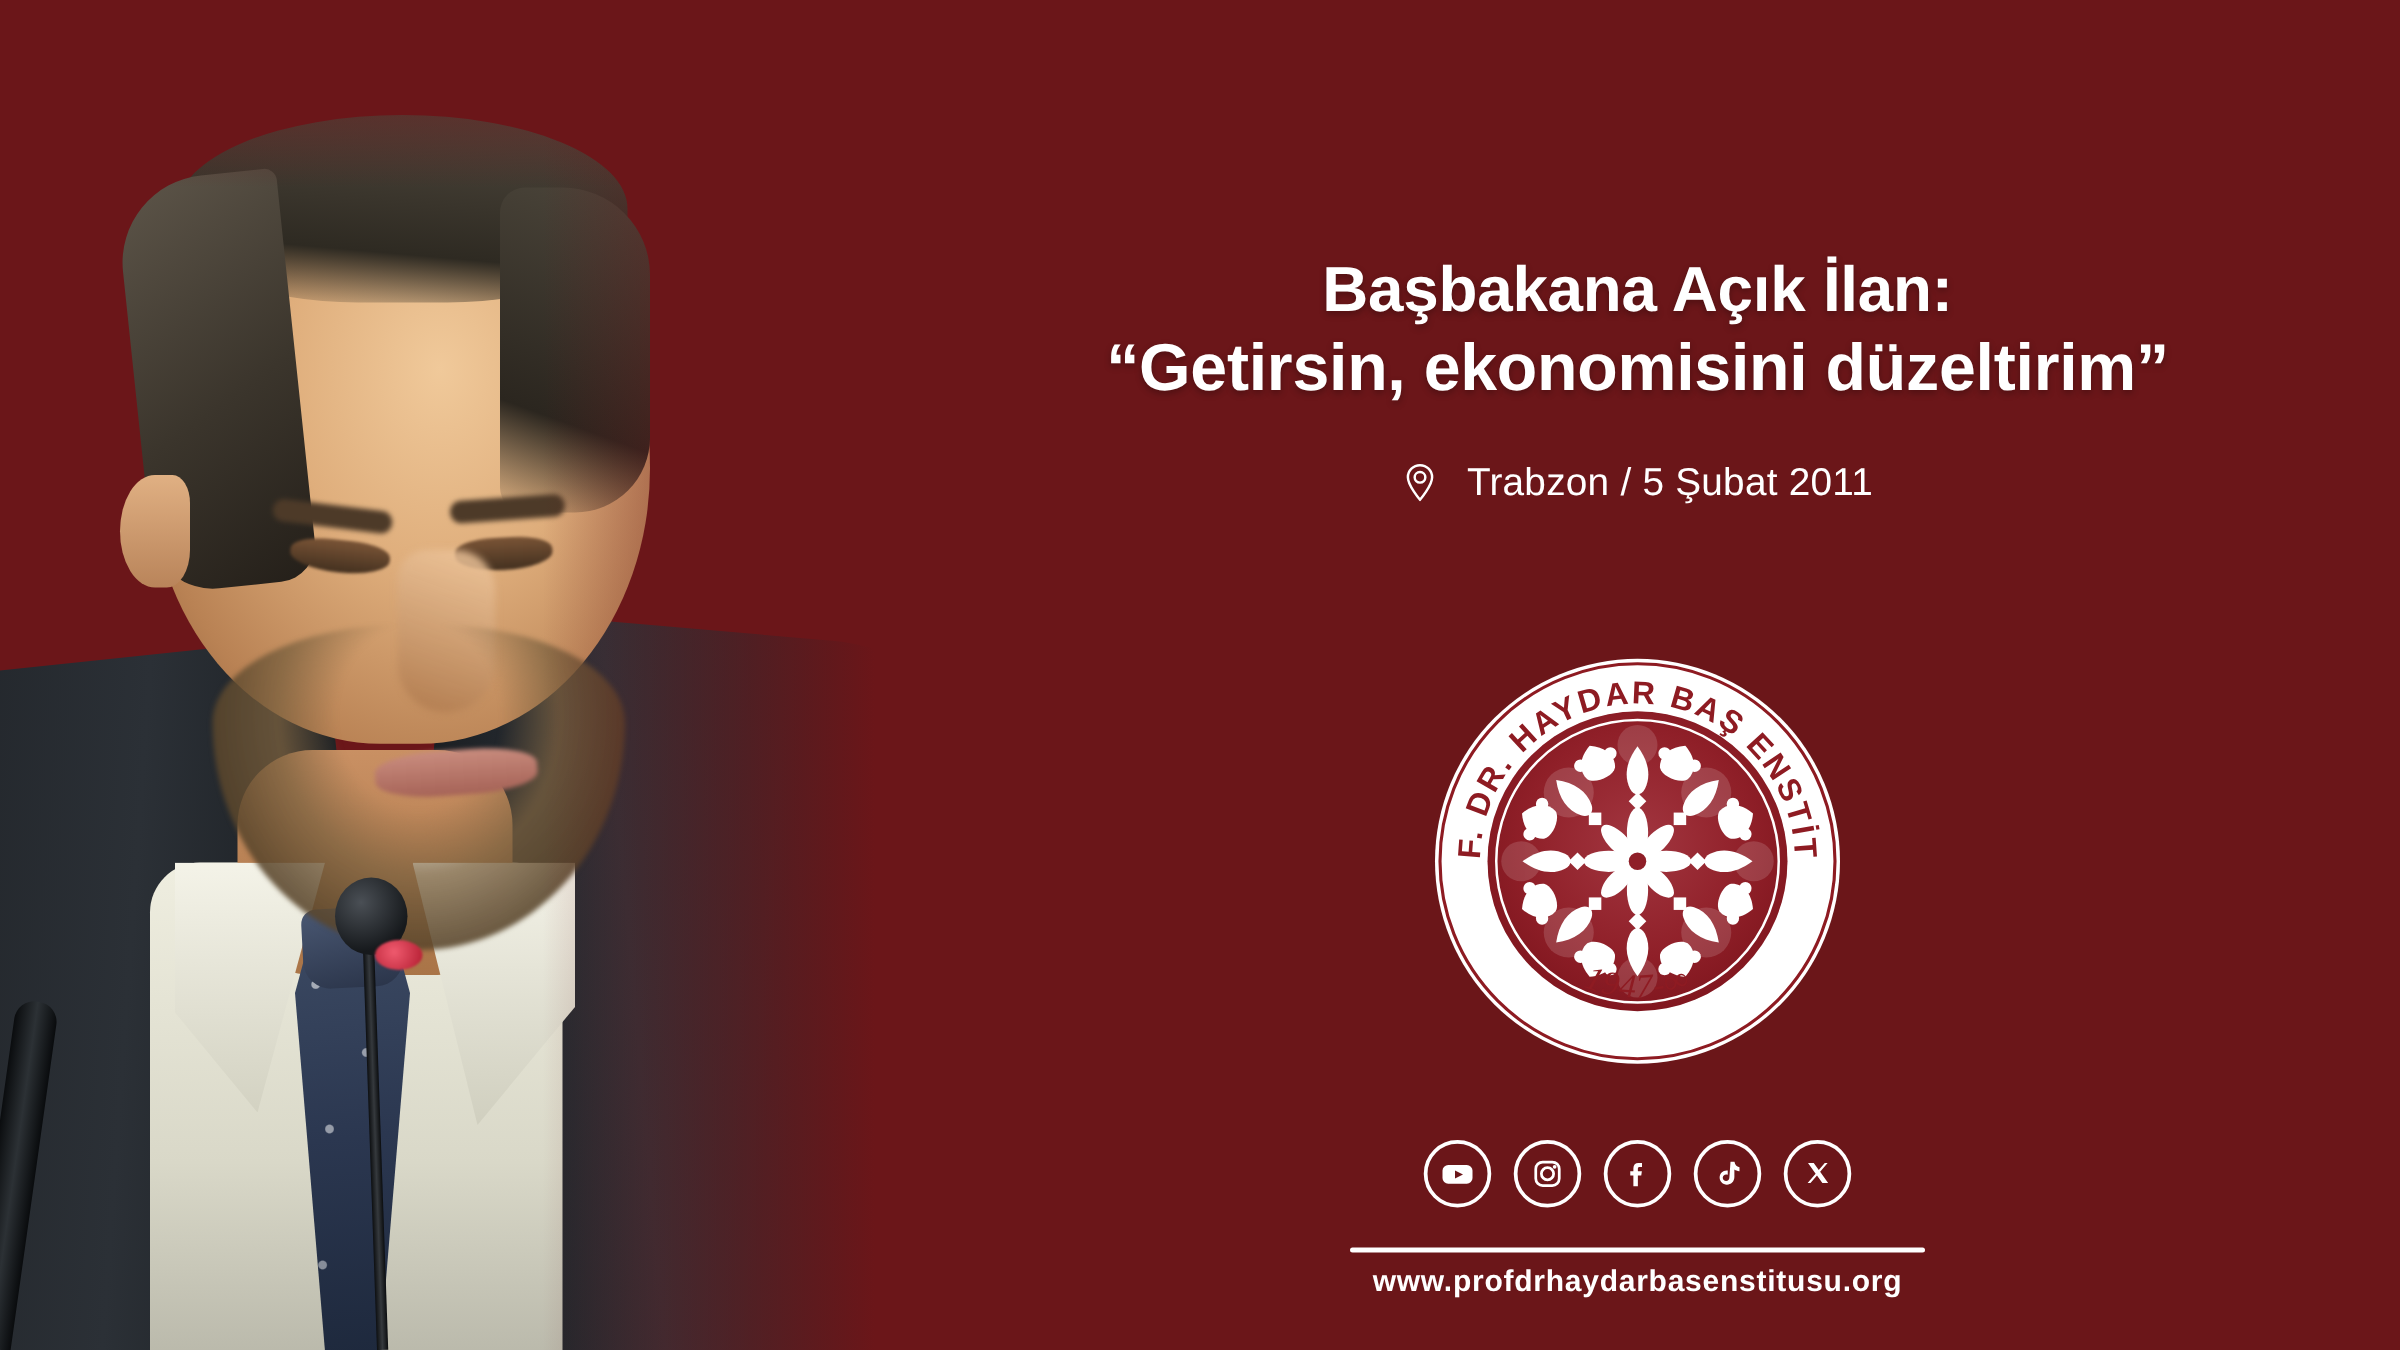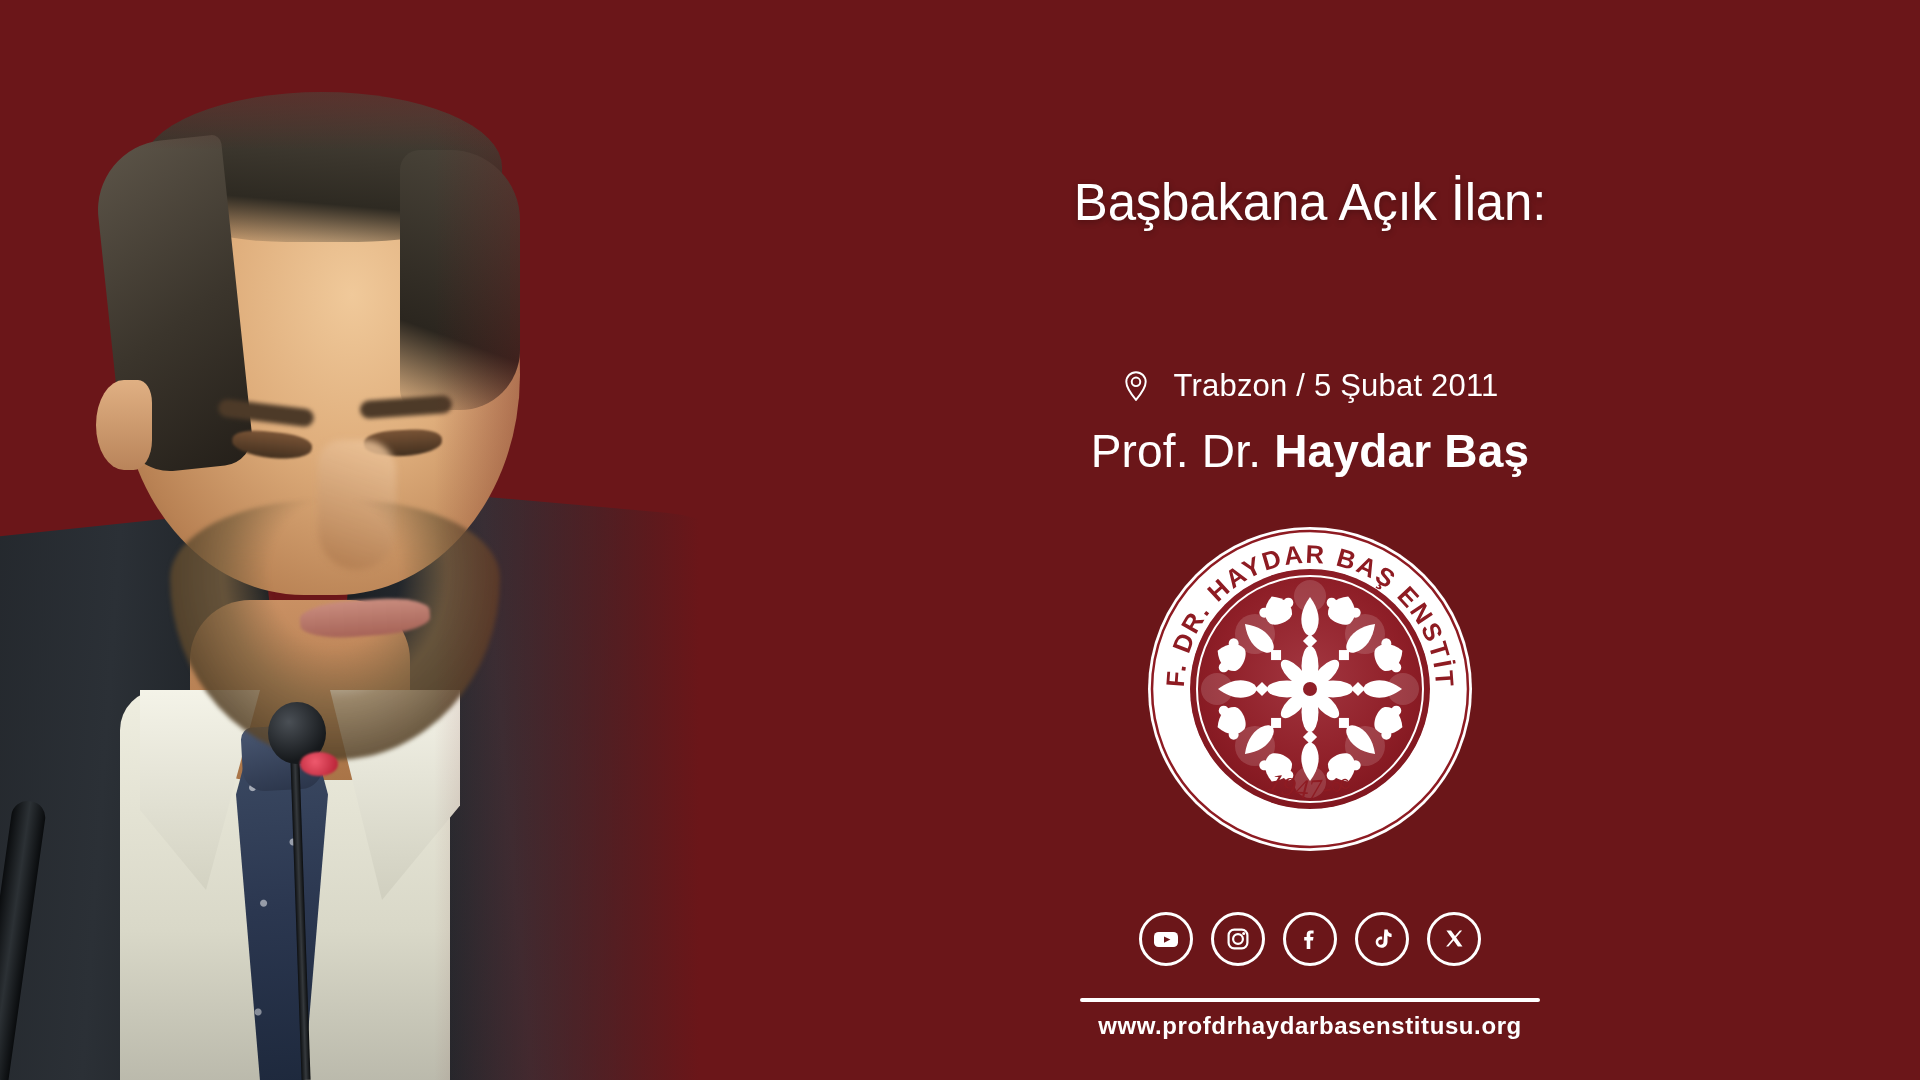--- a/index.html
+++ b/index.html
@@ -179,23 +179,23 @@
   
   #content {
     position: absolute;
     left: 700px; top: 0;
     width: 1220px; height: 1080px;
     text-align: center;
     color: #ffffff;
   }
   #headline {
     position: absolute;
-    left: 0; top: 172px; width: 1220px;
+    left: 0; top: 201px; width: 1220px;
     font-size: 51px;
-    font-weight: 400;
+    font-weight: 700;
     line-height: 1.22;
     letter-spacing: -0.2px;
     text-shadow: 0 2px 6px rgba(0,0,0,.28);
   }
   #headline .l2 { font-size: 53px; }
 
   #meta {
     position: absolute;
     left: 0; top: 368px; width: 1220px;
     font-size: 31px;
@@ -289,35 +289,33 @@
     <div class="ph mic-red"></div>
     <div class="ph mic2"></div>
     <div id="photo-fade"></div>
     <div id="photo-fade-top"></div>
   </div>
 
   <div id="content">
 
     <div id="headline">
       <div class="l1">Başbakana Açık İlan:</div>
+      <div class="l2">“Getirsin, ekonomisini düzeltirim”</div>
     </div>
 
     <div id="meta">
       <span id="pin-icon">
         <svg width="28" height="30" viewBox="0 0 24 26" fill="none" stroke="#ffffff" stroke-width="1.7">
           <path d="M12 25 C12 25 3.6 15.2 3.6 9.4 A8.4 8.4 0 0 1 20.4 9.4 C20.4 15.2 12 25 12 25 Z"></path>
           <circle cx="12" cy="9.4" r="3.7"></circle>
         </svg>
       </span>
       <span>Trabzon / 5 Şubat 2011</span>
     </div>
 
-    <div id="speaker">
-      <span>Prof. Dr. </span><b>Haydar Baş</b>
-    </div>
 
     <div id="seal-wrap">
       <svg width="330" height="330" viewBox="0 0 330 330" aria-hidden="true">
         <defs>
           <path id="arcTop" d="M 39 165 A 126 126 0 0 1 291 165"></path>
           <path id="arcBot" d="M 56 165 A 109 109 0 0 0 274 165"></path>
           <radialGradient id="inner" cx="50%" cy="44%" r="62%">
             <stop offset="0%" stop-color="#a23640"></stop>
             <stop offset="62%" stop-color="#8f1f28"></stop>
             <stop offset="100%" stop-color="#7c141c"></stop>

